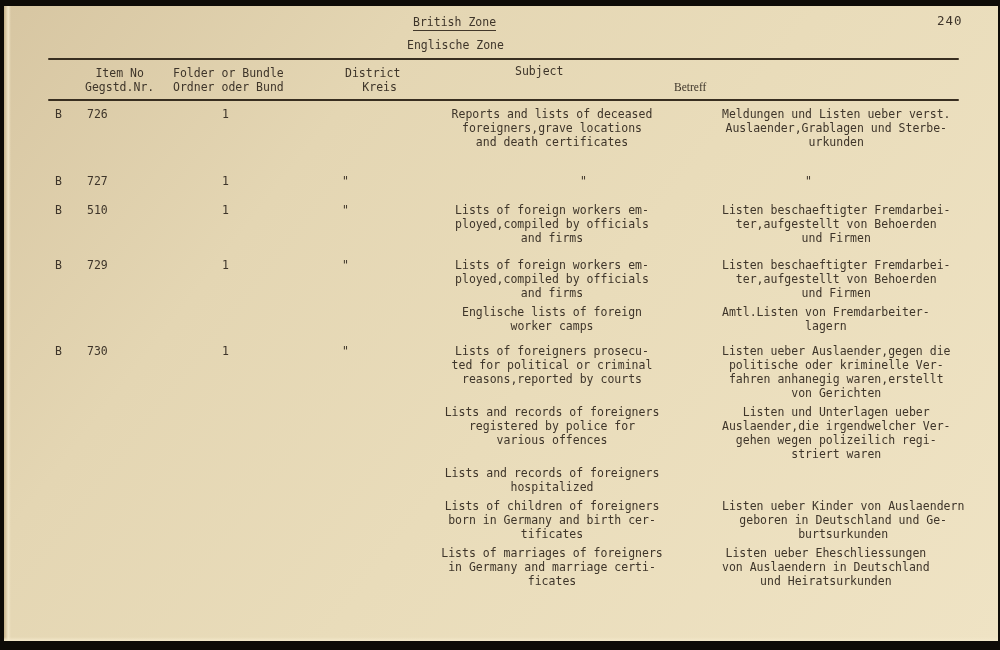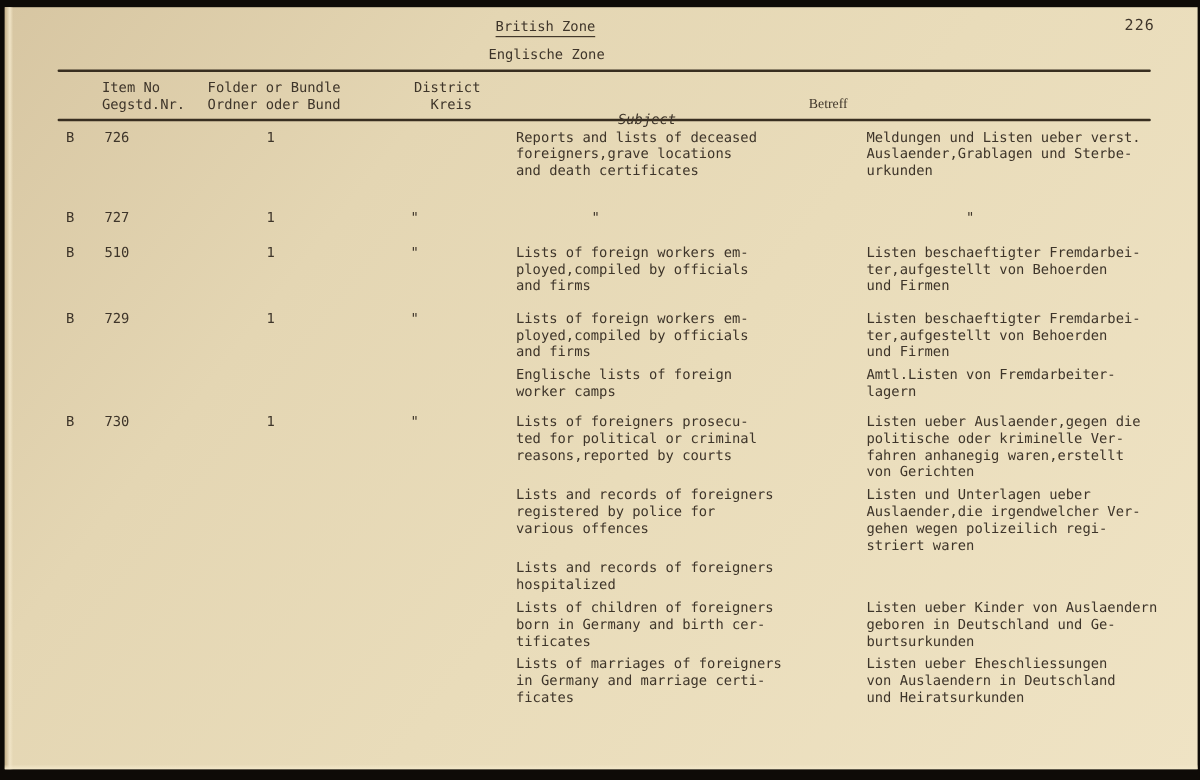--- a/index.html
+++ b/index.html
@@ -1,21 +1,21 @@
 <!DOCTYPE html>
 <html><head>
 <meta charset="utf-8">
 <style>
   html,body{margin:0;padding:0;}
   body{
     width:1000px;height:650px;overflow:hidden;
     background:#0e0b07;
     font-family:"DejaVu Sans Mono","Liberation Mono",monospace;
   }
-  .scan{position:relative;width:1000px;height:650px;background:#0e0b07;}
+  .scan{position:relative;width:1000px;height:650px;background:#0e0b07;text-align:center;}
   .paper{
     position:absolute;left:4px;top:6px;right:2px;bottom:9px;
     background:linear-gradient(128deg,#d7c6a2 0%,#e4d6b3 28%,#e9dcba 55%,#efe3c4 100%);
   }
   .paper::before{ 
     content:"";position:absolute;left:0;top:0;bottom:0;width:7px;
     background:linear-gradient(90deg,#c6b188 0%,#f0e4c6 60%,rgba(240,228,198,0) 100%);
   }
   .paper::after{ 
     content:"";position:absolute;left:0;right:0;bottom:0;height:4px;
@@ -30,21 +30,21 @@
   .page-no{left:937px;top:14px;font-size:12.5px;letter-spacing:1px;}
 
   .rule{position:absolute;left:48px;width:911px;height:2px;background:#382e20;border-radius:1px;}
   .rule-top{top:58px;}
   .rule-bottom{top:99px;}
 
   .col-head{top:66px;}
   .ch-item{left:85px;}
   .ch-folder{left:173px;}
   .ch-district{left:345px;}
-  .ch-subject{left:515px;top:92px;font-style:italic;}
+  .ch-subject{left:515px;top:64px;}
   .ch-betreff{left:674px;top:80px;font-family:Liberation Serif, serif;}
 
   .row{position:absolute;left:0;right:0;}
   .cell-letter{position:absolute;left:55px;}
   .cell-number{position:absolute;left:87px;}
   .cell-folder{position:absolute;left:222px;}
   .cell-district{position:absolute;left:310px;white-space:pre;}
   .cell-district.dq{padding-left:32px;}
   .entries{margin-left:430px;margin-right:18px;}
   .entry{display:flex;margin-bottom:5px;gap:48px;}
@@ -61,21 +61,21 @@
 </style>
 </head>
 <body>
 
 <div class="scan">
   <div class="paper"></div>
   <div class="content">
 
     <div class="abs title-en">British Zone</div>
     <div class="abs title-de">Englische Zone</div>
-    <div class="abs page-no">226</div>
+    <div class="abs page-no">240</div>
 
     <div class="rule rule-top"></div>
     <div class="rule rule-bottom"></div>
 
     <div class="abs pre col-head ch-item">Item No
 Gegstd.Nr.</div>
     <div class="abs pre col-head ch-folder">Folder or Bundle
 Ordner oder Bund</div>
     <div class="abs pre col-head ch-district">District
   Kreis</div>

